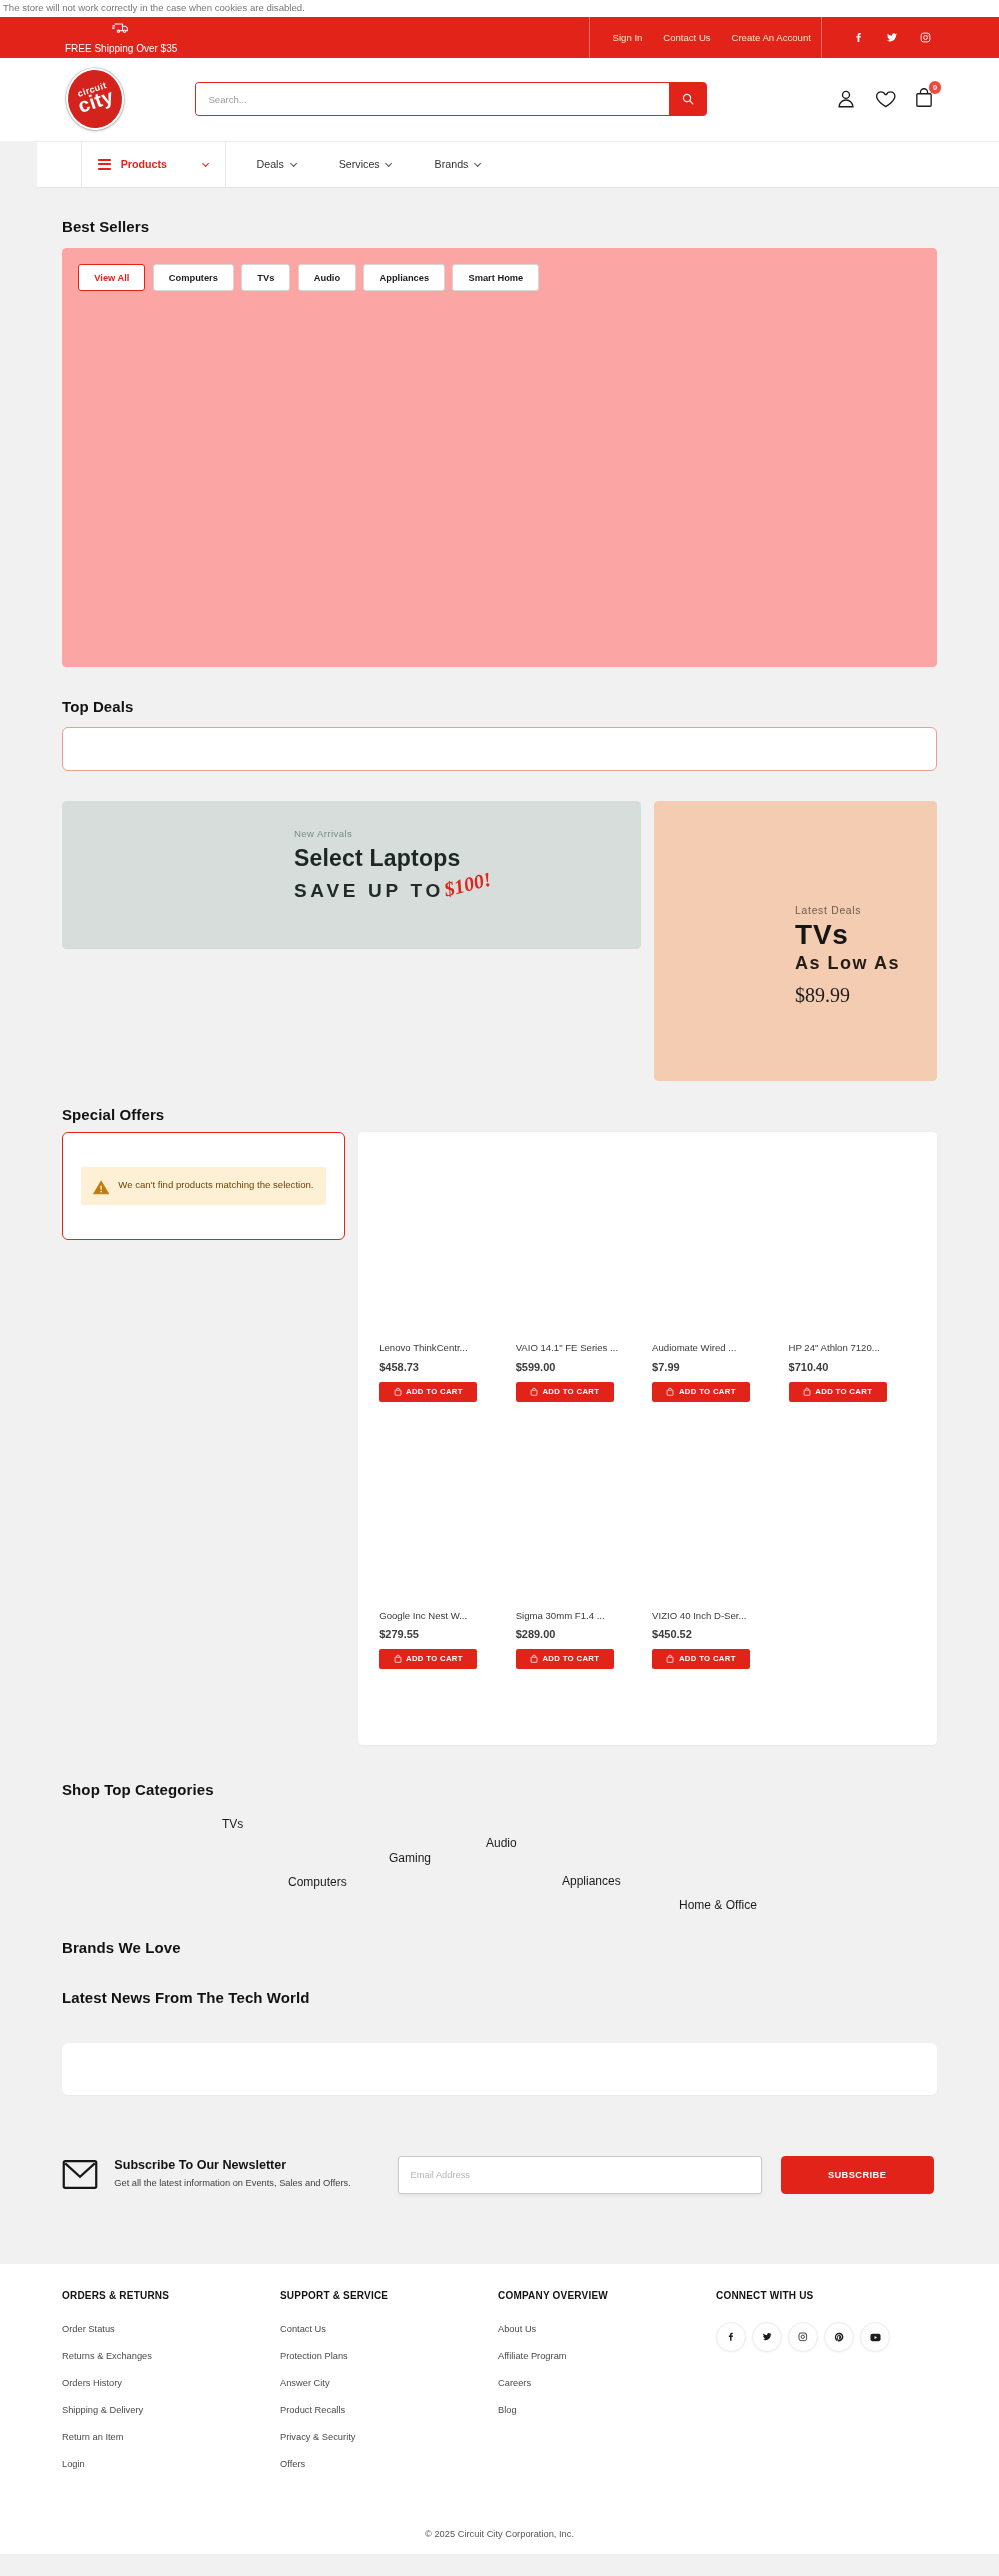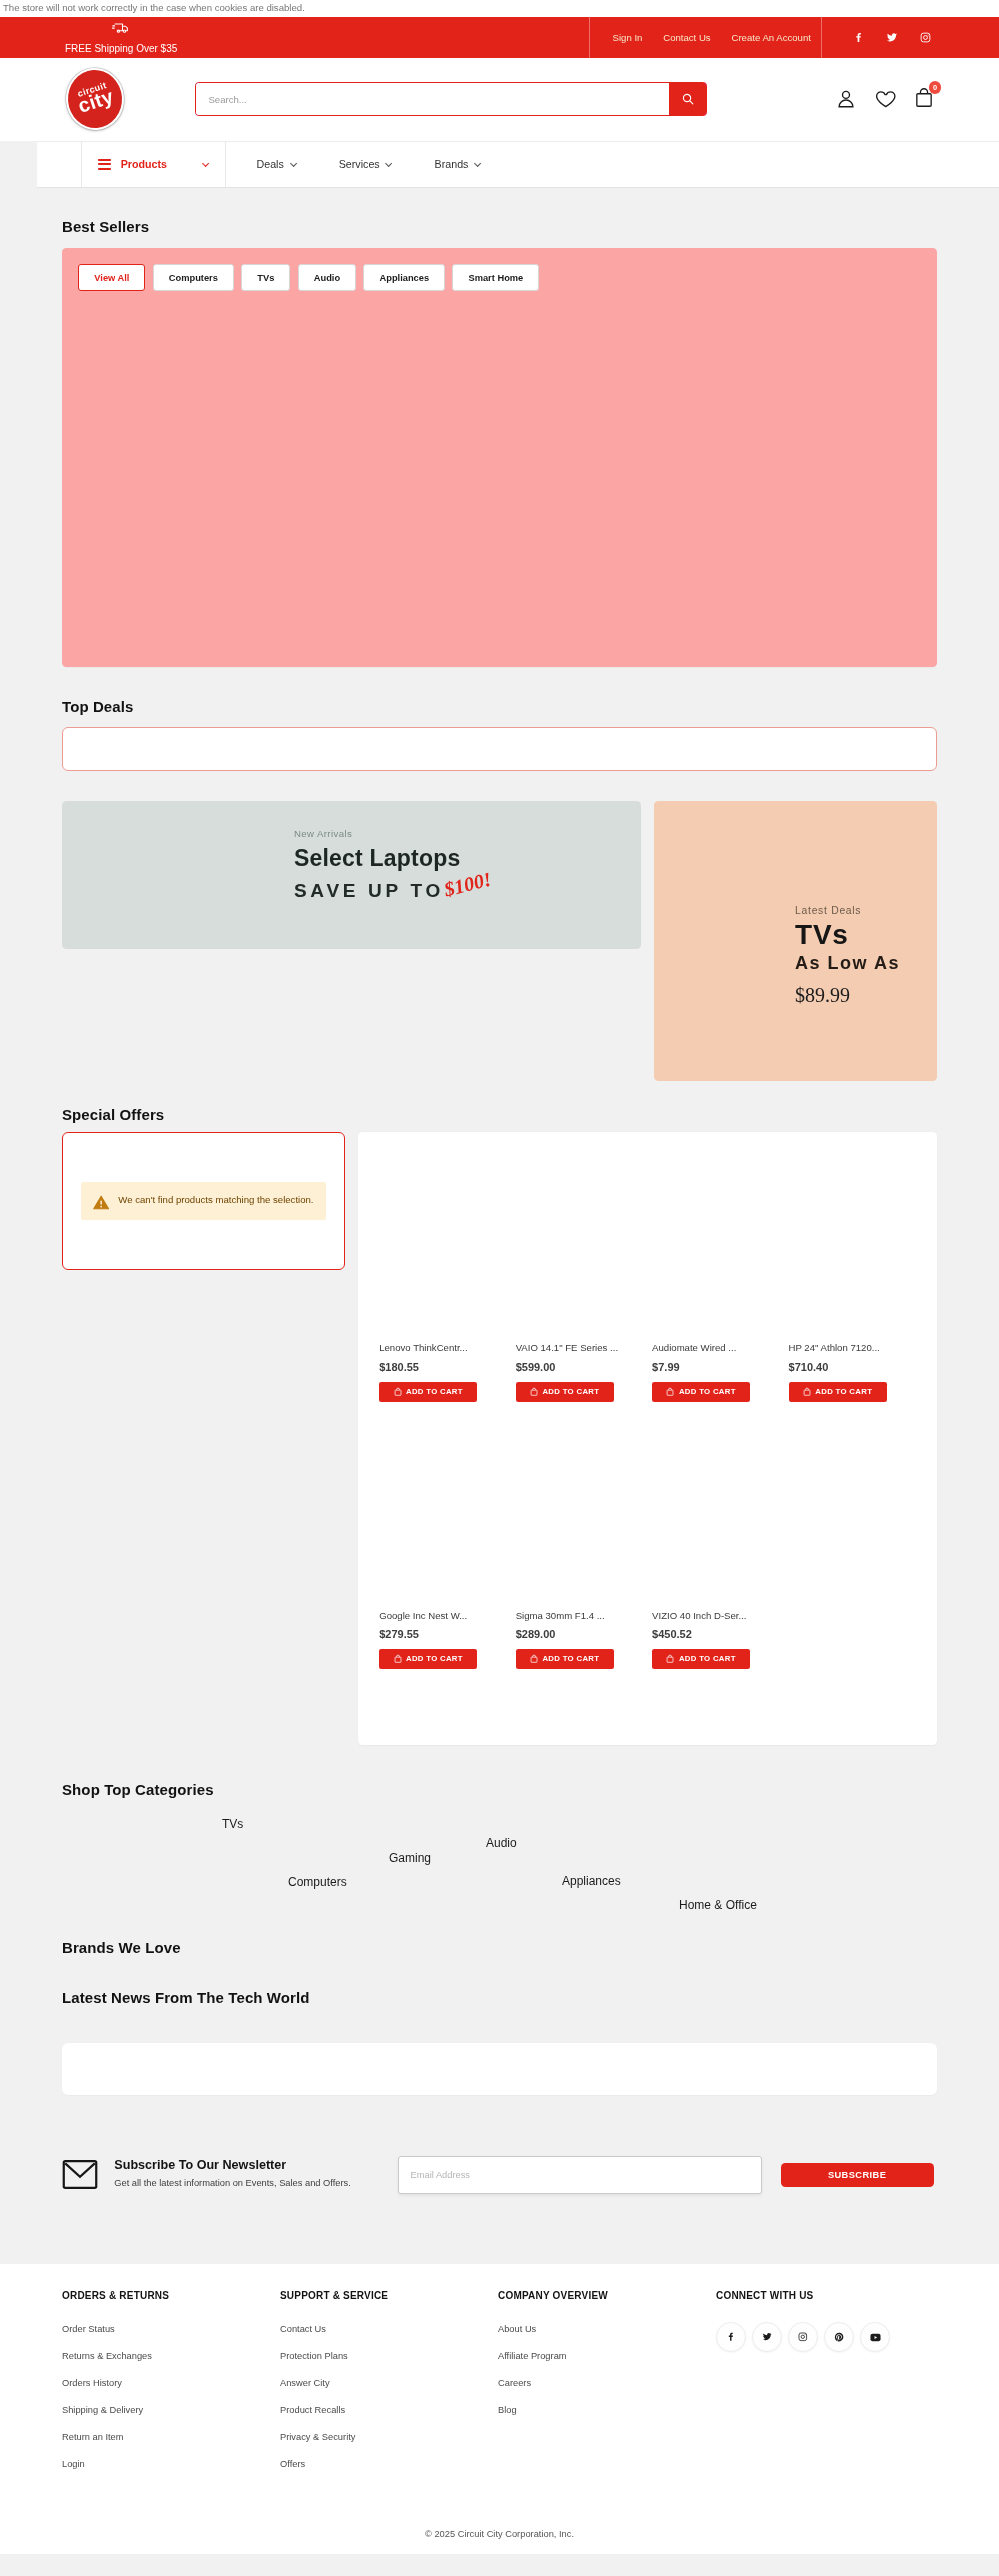--- a/index.html
+++ b/index.html
@@ -74,21 +74,21 @@
   .b1-save { font-size:19px; font-weight:600; letter-spacing:3.7px; color:#222b28; }
   .b1-hundred { font-family:"Liberation Serif", serif; font-style:italic; font-weight:700; font-size:20px; color:#e2231a; transform:rotate(-14deg); margin-top:-12px; }
   .banner-right { width:283px; height:280px; background:#f4ccb1; border-radius:4.4px; padding:104px 0 0 141px; }
   .eyebrow2 { font-size:10.4px; color:#6d5b4c; letter-spacing:0.7px; }
   .b2-title { font-size:28px; font-weight:800; color:#161616; margin-top:3px; letter-spacing:0.7px; }
   .b2-sub { font-size:18px; font-weight:600; color:#241d17; letter-spacing:1.5px; margin-top:1.5px; }
   .b2-price { font-family:"Liberation Serif", serif; font-size:20px; margin-top:10.4px; color:#1c1c1c; }
 
   .special { padding-top:25px; }
   .offers-row { margin-top:9px; display:flex; gap:13.3px; align-items:flex-start; }
-  .warn-card { width:283px; height:138px; background:#fff; border:1.5px solid #e2231a; border-radius:6px; display:flex; align-items:center; padding:0 18px; }
+  .warn-card { width:283px; height:108px; background:#fff; border:1.5px solid #e2231a; border-radius:6px; display:flex; align-items:center; padding:0 18px; }
   .warn-msg { background:#fdf0d5; border-radius:2.2px; padding:10.4px 12px; display:flex; gap:9px; align-items:flex-start; font-size:9.6px; color:#6f4400; line-height:1.55; }
   .grid-card { width:579px; min-height:613px; background:#fff; border-radius:4.4px; padding:21px; box-shadow:0 0.7px 2.2px rgba(0,0,0,.04); }
   .pgrid { display:grid; grid-template-columns:repeat(4,1fr); column-gap:9px; row-gap:19px; }
   .pimg { height:189px; }
   .pname { font-size:9.6px; color:#3a3a3a; white-space:nowrap; overflow:hidden; }
   .pprice { font-size:11px; font-weight:700; color:#3d3d3d; margin:7.4px 0 9px; }
   .addcart { width:98px; height:20px; background:#e2231a; border:none; border-radius:2.2px; color:#fff; font-size:7.8px; font-weight:700; letter-spacing:0.3px; display:flex; align-items:center; justify-content:center; gap:4.4px; cursor:pointer; font-family:inherit; }
 
   .categories { padding-top:36px; }
   .cat-area { position:relative; height:130px; }
@@ -98,21 +98,21 @@
   .news-box { margin-top:37px; height:52px; background:#fff; border-radius:6px; box-shadow:0 0.7px 1.5px rgba(0,0,0,.03); }
 
   .brands { padding-top:10.4px; }
 
   .newsletter { margin-top:61px; display:flex; align-items:center; }
   .nl-text { margin-left:16.3px; width:270px; }
   .nl-title { font-size:12.6px; font-weight:800; color:#141414; }
   .nl-sub { font-size:9.3px; color:#404040; margin-top:4.4px; line-height:1.5; width:259px; }
   .nl-input { width:364px; height:38px; border:0.7px solid #c9c9c9; border-radius:3px; background:#fff; padding:0 12px; font-size:9.3px; color:#333; box-shadow:0 1.5px 3px rgba(0,0,0,.06); margin-left:13.3px; outline:none; font-family:inherit; }
   .nl-input::placeholder { color:#b5b5b5; }
-  .nl-btn { margin-left:19px; width:153px; height:24px; background:#e2231a; border:none; border-radius:4.4px; color:#fff; font-size:9.3px; font-weight:700; letter-spacing:0.4px; cursor:pointer; font-family:inherit; }
+  .nl-btn { margin-left:19px; width:153px; height:38px; background:#e2231a; border:none; border-radius:4.4px; color:#fff; font-size:9.3px; font-weight:700; letter-spacing:0.4px; cursor:pointer; font-family:inherit; }
 
   .footer { margin-top:70px; background:#fff; padding-top:13.3px; }
   .fcols { display:grid; grid-template-columns:repeat(4,218px); padding-top:13.3px; }
   .fhead { font-size:10px; font-weight:800; color:#131313; letter-spacing:0.2px; }
   .fcol ul { list-style:none; margin-top:23px; }
   .fcol li { font-size:9.3px; color:#4a4a4a; margin-bottom:17px; cursor:pointer; }
   .social-row { margin-top:21px; display:flex; gap:6px; }
   .scircle { width:30px; height:30px; border-radius:50%; border:0.7px solid #ededed; background:#fefefe; box-shadow:0 0.7px 2.2px rgba(0,0,0,.05); display:flex; align-items:center; justify-content:center; cursor:pointer; }
   .copyright { text-align:center; font-size:9.3px; color:#555; padding:43px 0 15px; }
   .tail { height:38px; }
@@ -268,21 +268,21 @@
               <circle cx="11" cy="15.5" r="1.2" fill="#fdf0d5"></circle>
             </svg>
           <span>We can't find products matching the selection.</span>
         </div>
       </div>
       <div class="grid-card">
         <div class="pgrid">
           <div class="pcell">
             <div class="pimg"></div>
             <div class="pname">Lenovo ThinkCentr...</div>
-            <div class="pprice">$180.55</div>
+            <div class="pprice">$458.73</div>
             <button class="addcart">
                 <svg width="8.1" height="9.6" viewBox="0 0 22 24" fill="none" stroke="#fff" stroke-width="2">
                   <rect x="3" y="7.5" width="16" height="14" rx="1.2"></rect>
                   <path d="M7 7.5V6a4 4 0 0 1 8 0v1.5"></path>
                 </svg>
                 <span>ADD TO CART</span>
               </button>
           </div>
           <div class="pcell">
             <div class="pimg"></div>

